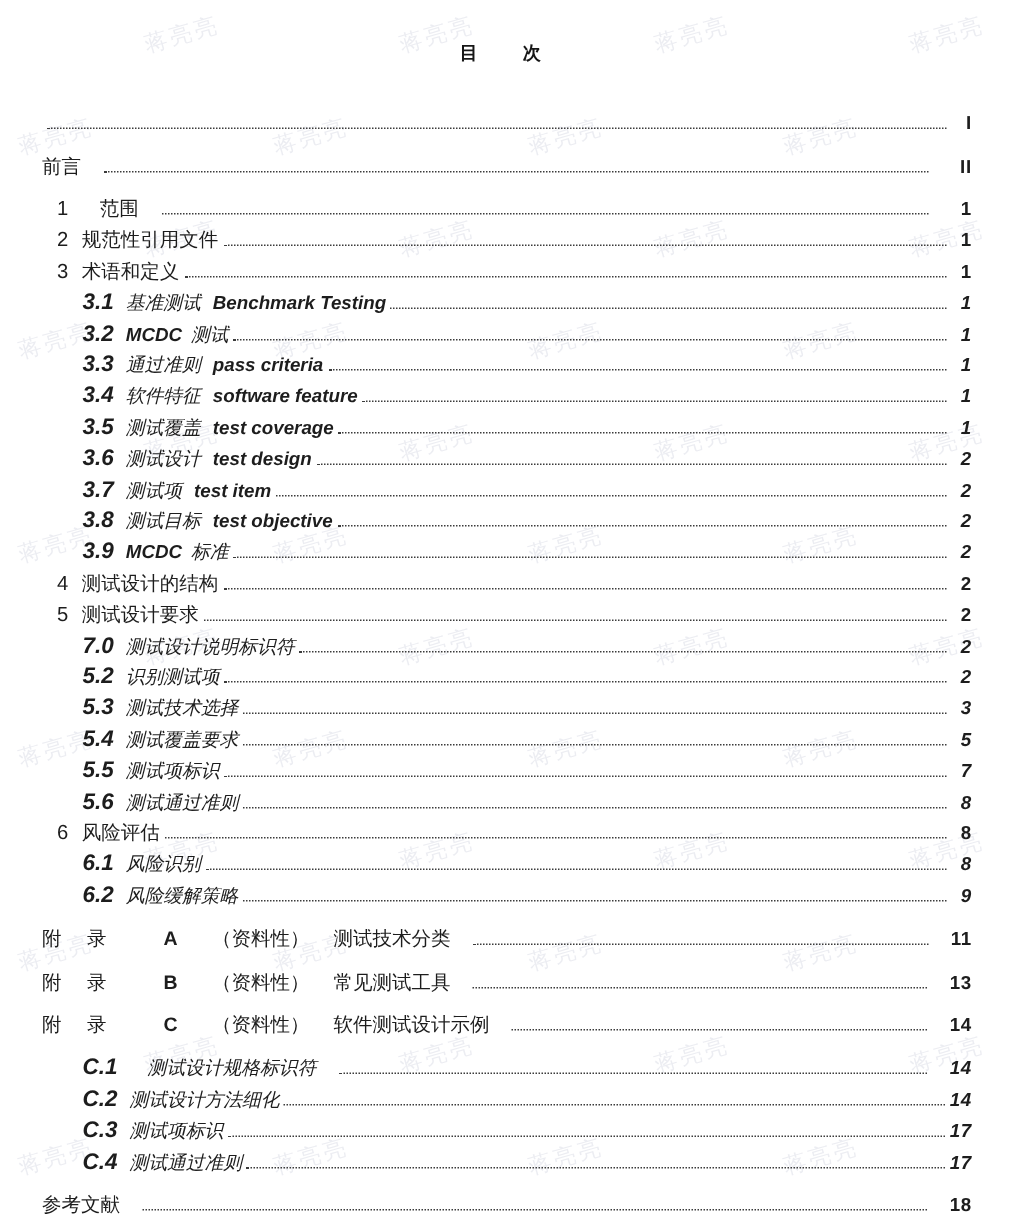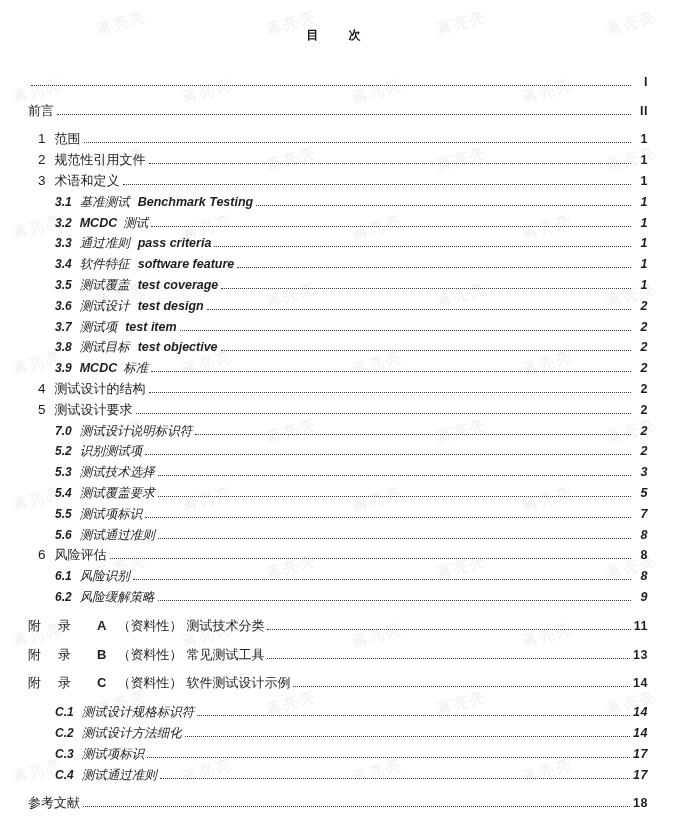--- a/index.html
+++ b/index.html
@@ -37,41 +37,41 @@
   }
   .toc{margin-top:11px;}
   .row{
     display:flex;
     align-items:flex-end;
     height:20.8px;
     box-sizing:border-box;
     font-size:13px;
     line-height:16px;
   }
-  .row.gap-section{margin-top:8px;}
+  .row.gap-section{margin-top:8px;gap:12px;}
   .leader{
     flex:1;
     height:0;
     border-bottom:1.6px dotted #3b3b3b;
     margin:0 3px 4px 3px;
     min-width:12px;
   }
   .pageno{
     font-weight:bold;
     font-size:12.5px;
     min-width:14px;
     text-align:right;
     letter-spacing:0.5px;
   }
   
   .row.chapter{padding-left:10px;}
   .row.chapter .num{margin-right:9px;font-size:13.5px;}
   
   .row.sub{padding-left:27px;font-style:italic;font-size:12.5px;}
-  .row.sub .num{font-weight:bold;margin-right:8px;font-size:12px;}
+  .row.sub .num{font-weight:bold;margin-right:8px;font-size:15px;}
   .row.sub .latin{font-weight:bold;margin-right:6px;}
   .row.sub .en{font-weight:bold;margin-left:8px;}
   .row.sub .pageno{font-style:italic;}
   
   .row.annex .prefix{margin-right:24px;letter-spacing:2px;}
   .row.annex .letter{font-weight:bold;margin-right:11px;}
   .row.annex .note{margin-right:4px;}
   .zh{white-space:pre;}
 </style>
 </head>

